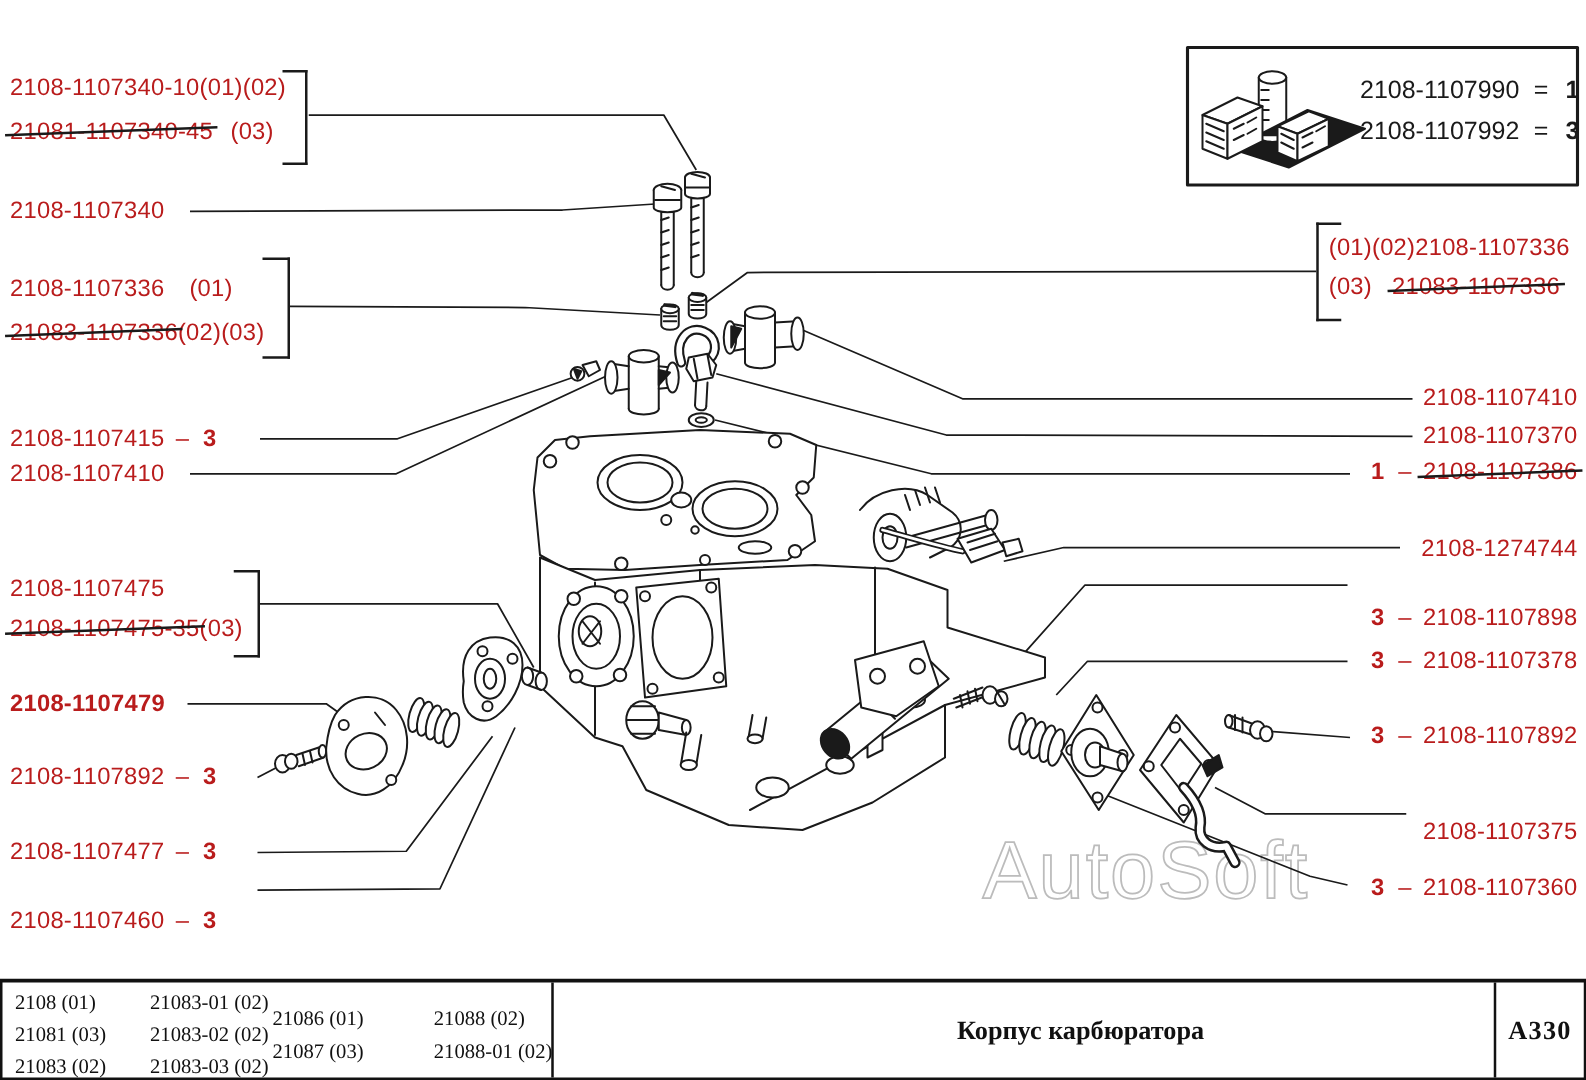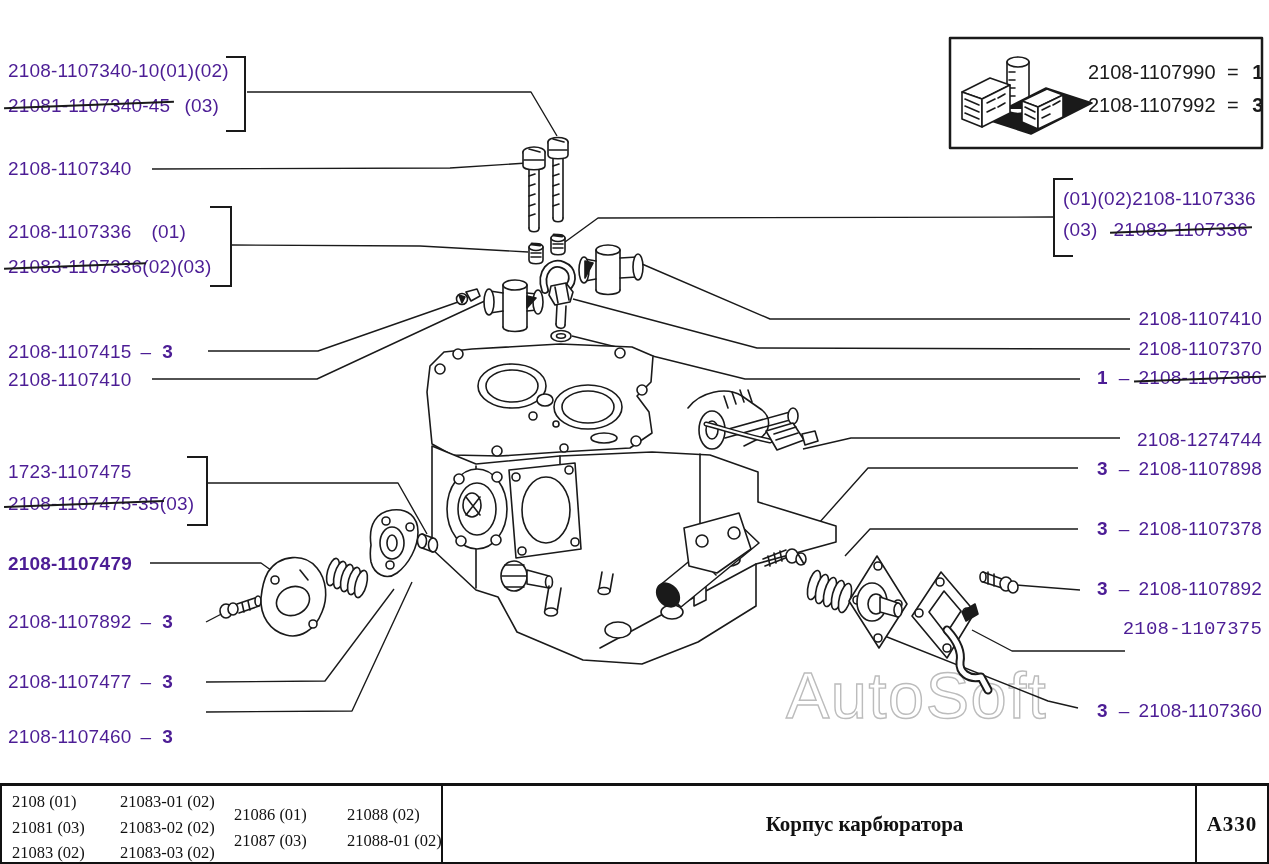--- a/index.html
+++ b/index.html
@@ -5,21 +5,21 @@
   html,body { margin:0; padding:0; background:#ffffff; }
   #canvas {
     position:relative; width:1269px; height:864px; overflow:hidden;
     background:#ffffff; color:#1a1a1a;
     font-family:"Liberation Sans", sans-serif;
   }
   #diagram-svg { position:absolute; left:0; top:0; }
 
   .lbl {
     position:absolute; font-size:19px; line-height:1.2; white-space:nowrap;
-    color:#4c1d95; letter-spacing:0.2px;
+    color:#b91c1c; letter-spacing:0.2px;
   }
   .lbl .row { display:block; }
   .two .row { line-height:35px; }
   .qty { font-weight:bold; padding:0 2px; }
   .dash { padding:0 9px; }
   .sfx { margin-left:14px; }
   .sfx-wide { margin-left:20px; }
   .pre { margin-right:16px; }
   .struck { position:relative; display:inline-block; }
   .struck::after {
@@ -326,21 +326,21 @@
     <span class="row"><span>2108-1107336</span><span class="sfx-wide">(01)</span></span>
     <span class="row"><span class="struck">21083-1107336</span><span>(02)(03)</span></span>
   </div>
   <div class="lbl" style="left:8px; top:341px;">
     <span>2108-1107415</span><span class="dash">–</span><span class="qty">3</span>
   </div>
   <div class="lbl" style="left:8px; top:369px;">
     <span>2108-1107410</span>
   </div>
   <div class="lbl two" style="left:8px; top:456px;">
-    <span class="row" style="line-height:32px;">1723-1107475</span>
+    <span class="row" style="line-height:32px;">2108-1107475</span>
     <span class="row" style="line-height:32px;"><span class="struck">2108-1107475-35</span><span>(03)</span></span>
   </div>
   <div class="lbl" style="left:8px; top:553px;font-weight:bold;">
     <span>2108-1107479</span>
   </div>
   <div class="lbl" style="left:8px; top:611px;">
     <span>2108-1107892</span><span class="dash">–</span><span class="qty">3</span>
   </div>
   <div class="lbl" style="left:8px; top:671px;">
     <span>2108-1107477</span><span class="dash">–</span><span class="qty">3</span>
@@ -358,50 +358,50 @@
   </div>
   <div class="lbl r-align" style="top:338px;">
     <span>2108-1107370</span>
   </div>
   <div class="lbl r-align" style="top:367px;">
     <span class="qty">1</span><span class="dash">–</span><span class="struck">2108-1107386</span>
   </div>
   <div class="lbl r-align" style="top:429px;">
     <span>2108-1274744</span>
   </div>
-  <div class="lbl r-align" style="top:458px;">
+  <div class="lbl r-align" style="top:484px;">
     <span class="qty">3</span><span class="dash">–</span><span>2108-1107898</span>
   </div>
   <div class="lbl r-align" style="top:518px;">
     <span class="qty">3</span><span class="dash">–</span><span>2108-1107378</span>
   </div>
   <div class="lbl r-align" style="top:578px;">
     <span class="qty">3</span><span class="dash">–</span><span>2108-1107892</span>
   </div>
-  <div class="lbl r-align" style="top:618px;font-family:Liberation Mono, monospace;">
+  <div class="lbl r-align" style="top:655px;">
     <span>2108-1107375</span>
   </div>
   <div class="lbl r-align" style="top:700px;">
     <span class="qty">3</span><span class="dash">–</span><span>2108-1107360</span>
   </div>
 
   <div class="footer">
     <div class="fdiv" style="left:439px;"></div>
     <div class="fdiv" style="left:1193px;"></div>
     <div class="fcol" style="left:10px; top:3px;">
       <span>2108 (01)</span>
       <span>21081 (03)</span>
       <span>21083 (02)</span>
     </div>
     <div class="fcol" style="left:118px; top:3px;">
       <span>21083-01 (02)</span>
       <span>21083-02 (02)</span>
       <span>21083-03 (02)</span>
     </div>
-    <div class="fcol" style="left:232px; top:16px;">
+    <div class="fcol" style="left:216px; top:16px;">
       <span>21086 (01)</span>
       <span>21087 (03)</span>
     </div>
     <div class="fcol" style="left:345px; top:16px;">
       <span>21088 (02)</span>
       <span>21088-01 (02)</span>
     </div>
     <div class="ftitle">Корпус карбюратора</div>
     <div class="fcode">А330</div>
   </div>

